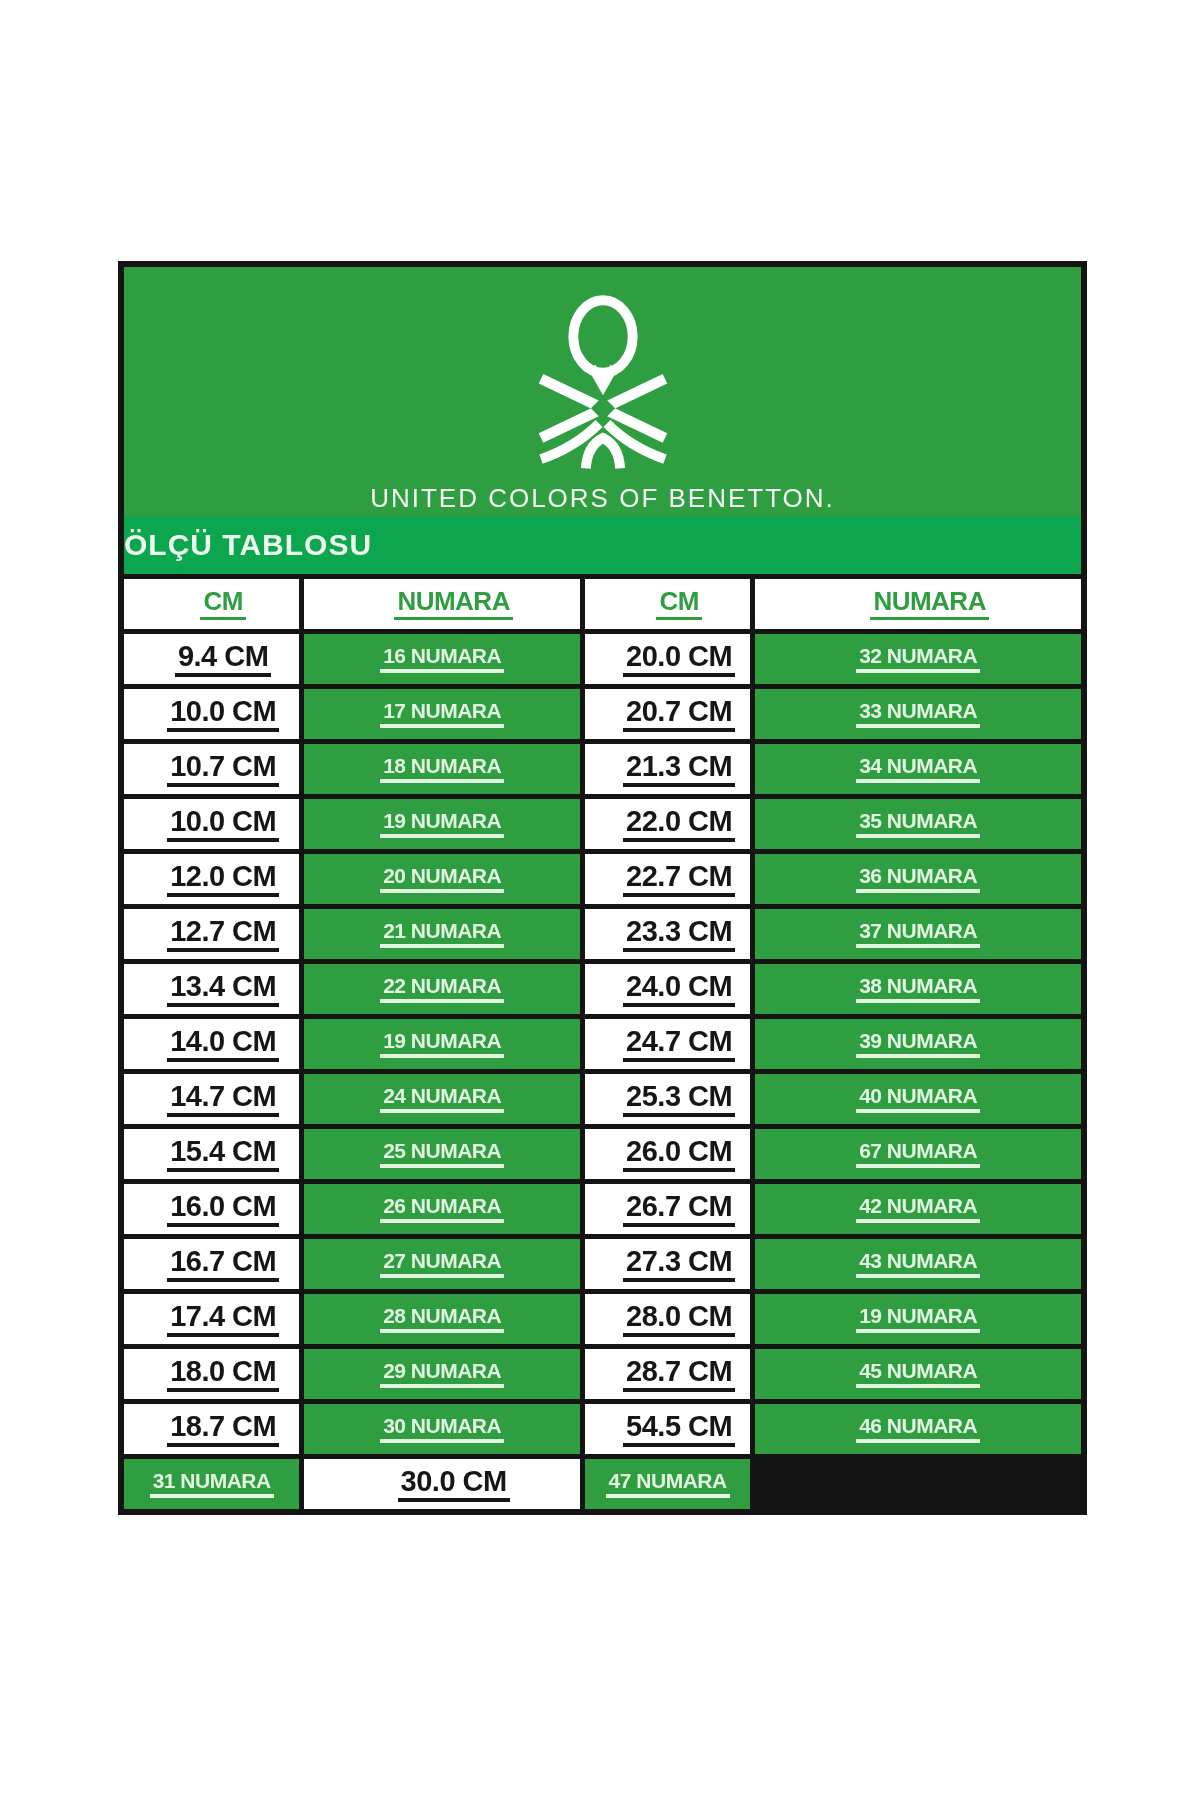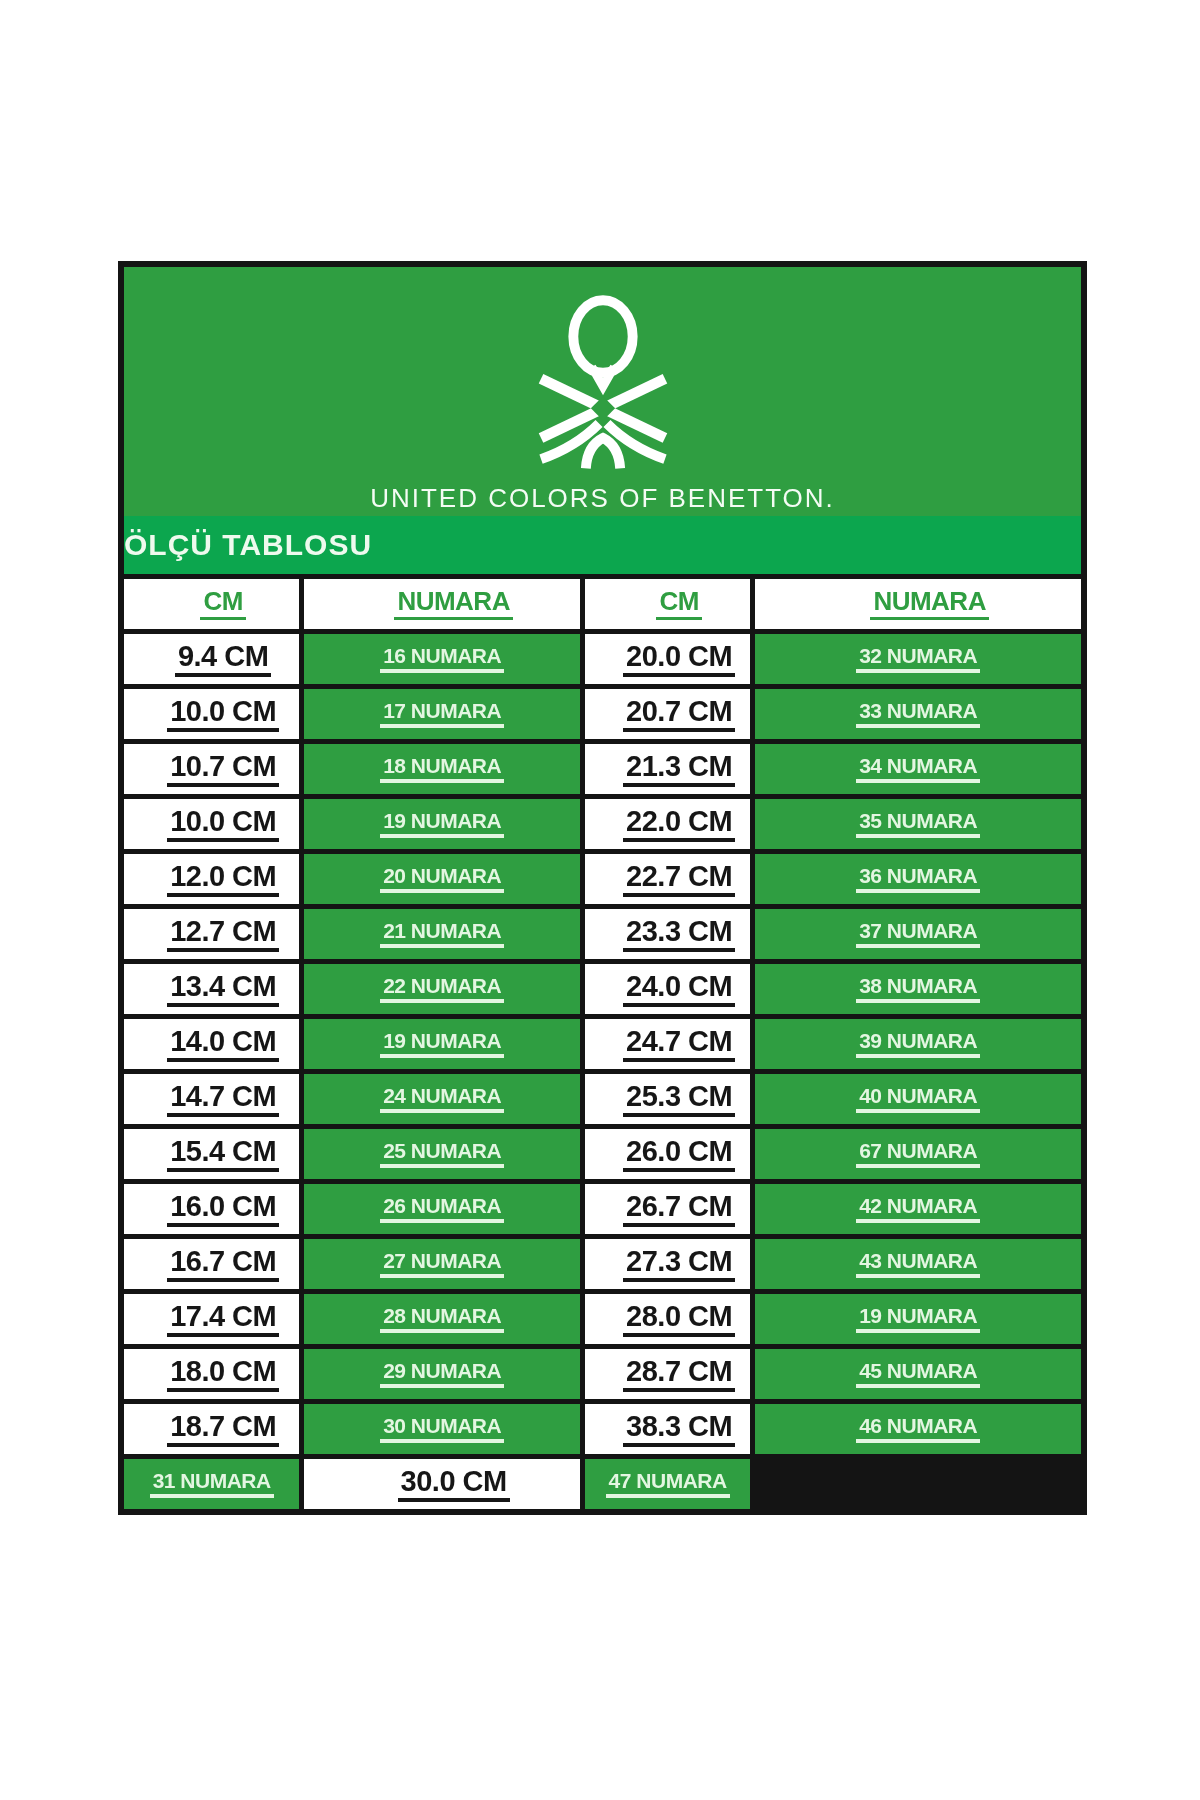--- a/index.html
+++ b/index.html
@@ -288,21 +288,21 @@
       <div class="cell green num">
         <span>45 NUMARA</span>
       </div>
       <div class="cell white cm">
         <span>18.7 CM</span>
       </div>
       <div class="cell green num">
         <span>30 NUMARA</span>
       </div>
       <div class="cell white cm">
-        <span>38.3 CM</span>
+        <span>54.5 CM</span>
       </div>
       <div class="cell green num">
         <span>46 NUMARA</span>
       </div>
       <div class="cell green num">
         <span>31 NUMARA</span>
       </div>
       <div class="cell white cm">
         <span>30.0 CM</span>
       </div>

